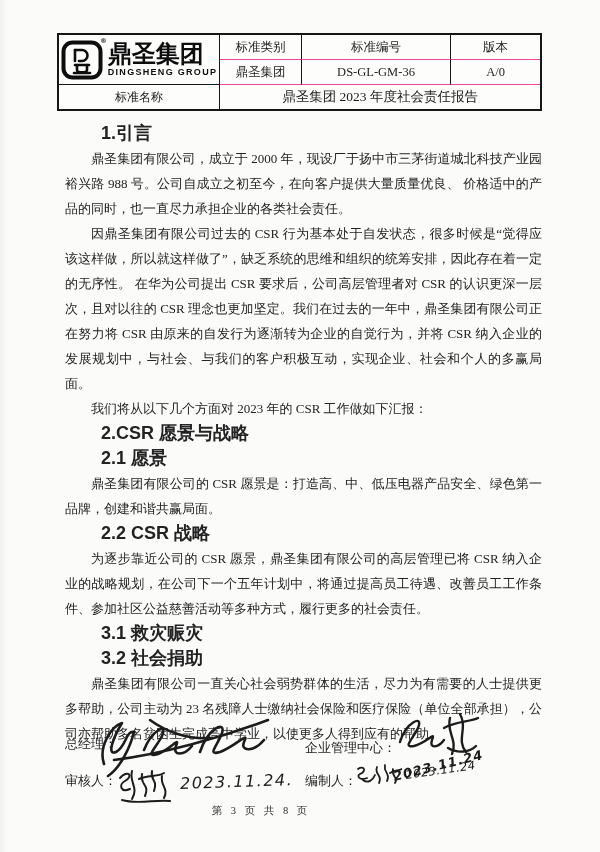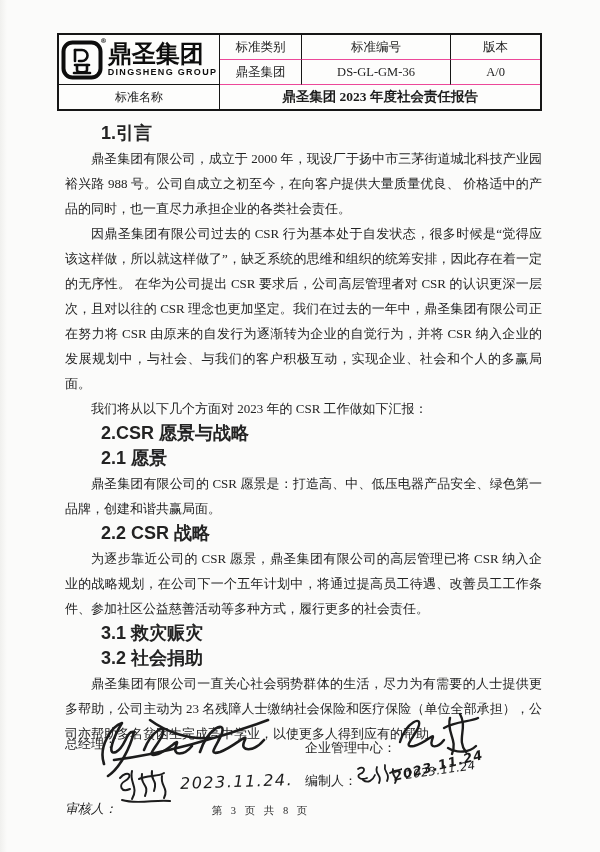--- a/index.html
+++ b/index.html
@@ -58,21 +58,21 @@
   .brand-cn {
     font-size: 24px; font-weight: 900; color: #0d0d0d;
     font-family: "Liberation Sans", "DejaVu Sans", sans-serif;
     letter-spacing: 0px; transform: scaleY(1.02);
   }
   .brand-en {
     font-size: 9px; font-weight: bold; color: #0d0d0d;
     font-family: "Liberation Sans", "DejaVu Sans", sans-serif;
     letter-spacing: 1.3px; margin-top: 2px;
   }
-  .name-value-cell { grid-column: 2 / 5; font-weight: bold; font-size: 13.5px; }
+  .name-value-cell { grid-column: 2 / 5; font-weight: normal; font-size: 13.5px; }
   .name-label-cell { font-size: 12px; text-align: right; }
 
   
   .doc-body {
     position: absolute;
     left: 65px; top: 121px;
     width: 477px;
     font-size: 13px;
     line-height: 25px;
     text-align: justify;
@@ -174,21 +174,21 @@
     <g stroke-width="2.4">
       <path d="M14 36 C20 16 38 8 32 22 C27 33 16 42 28 40 C42 36 50 24 46 34 C43 43 52 42 58 34"></path>
       <path d="M64 12 C60 26 72 34 66 48"></path>
       <path d="M74 8 C82 22 70 34 80 46"></path>
       <path d="M58 22 C70 15 84 16 92 12"></path>
       <path d="M62 42 C72 48 84 46 90 40"></path>
     </g>
   </svg>
   <span class="hw-date mgmt" style="left:392px; top:758px;">2023.11.24</span>
 
-  <span class="sig-label" style="left:65px; top:800px;font-style:italic;">审核人：</span>
+  <span class="sig-label" style="left:65px; top:772px;">审核人：</span>
   <svg class="scrawl" style="left:112px; top:764px;" width="64" height="42" viewBox="0 0 64 42">
     <g stroke-width="2">
       <path d="M8 14 C16 5 22 12 13 17 C6 21 9 29 18 25"></path>
       <path d="M20 7 C17 19 27 23 20 35"></path>
       <path d="M30 10 C28 22 38 20 33 32"></path>
       <path d="M40 7 C38 17 46 15 42 27"></path>
       <path d="M27 15 C36 11 46 13 52 9"></path>
       <path d="M50 12 C48 22 57 24 52 34"></path>
       <path d="M10 36 C26 41 44 35 58 37"></path>
     </g>

